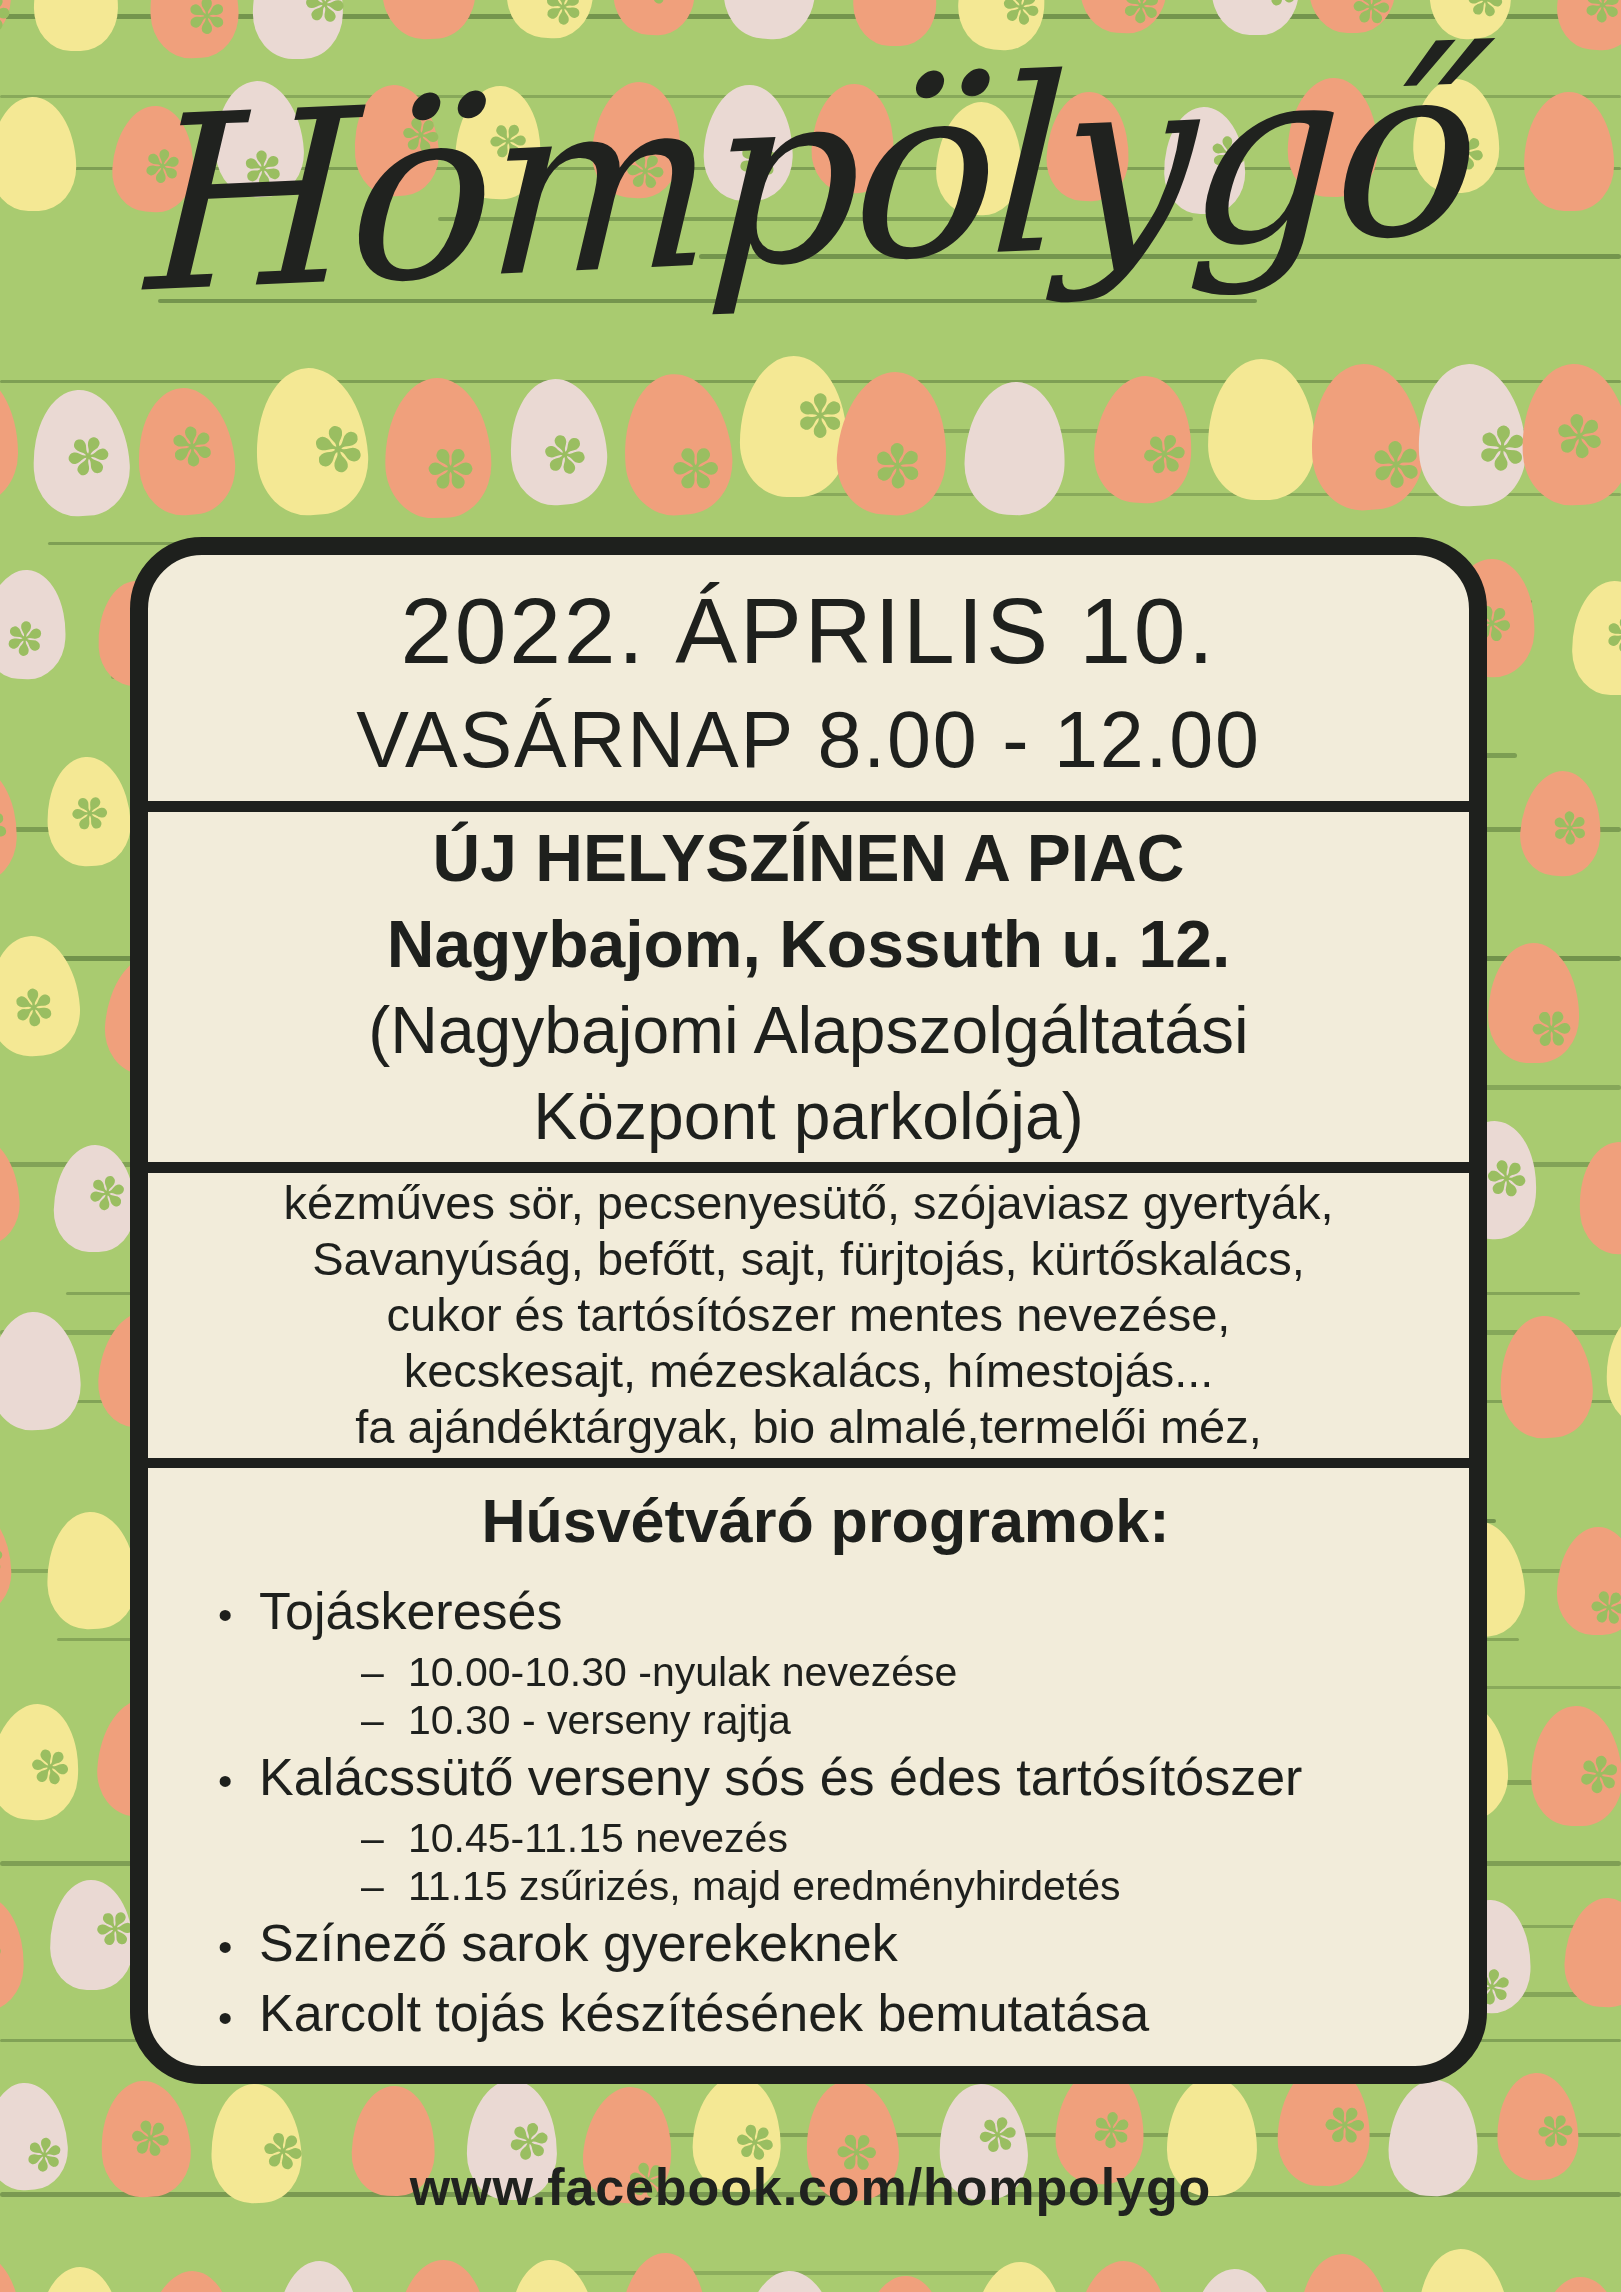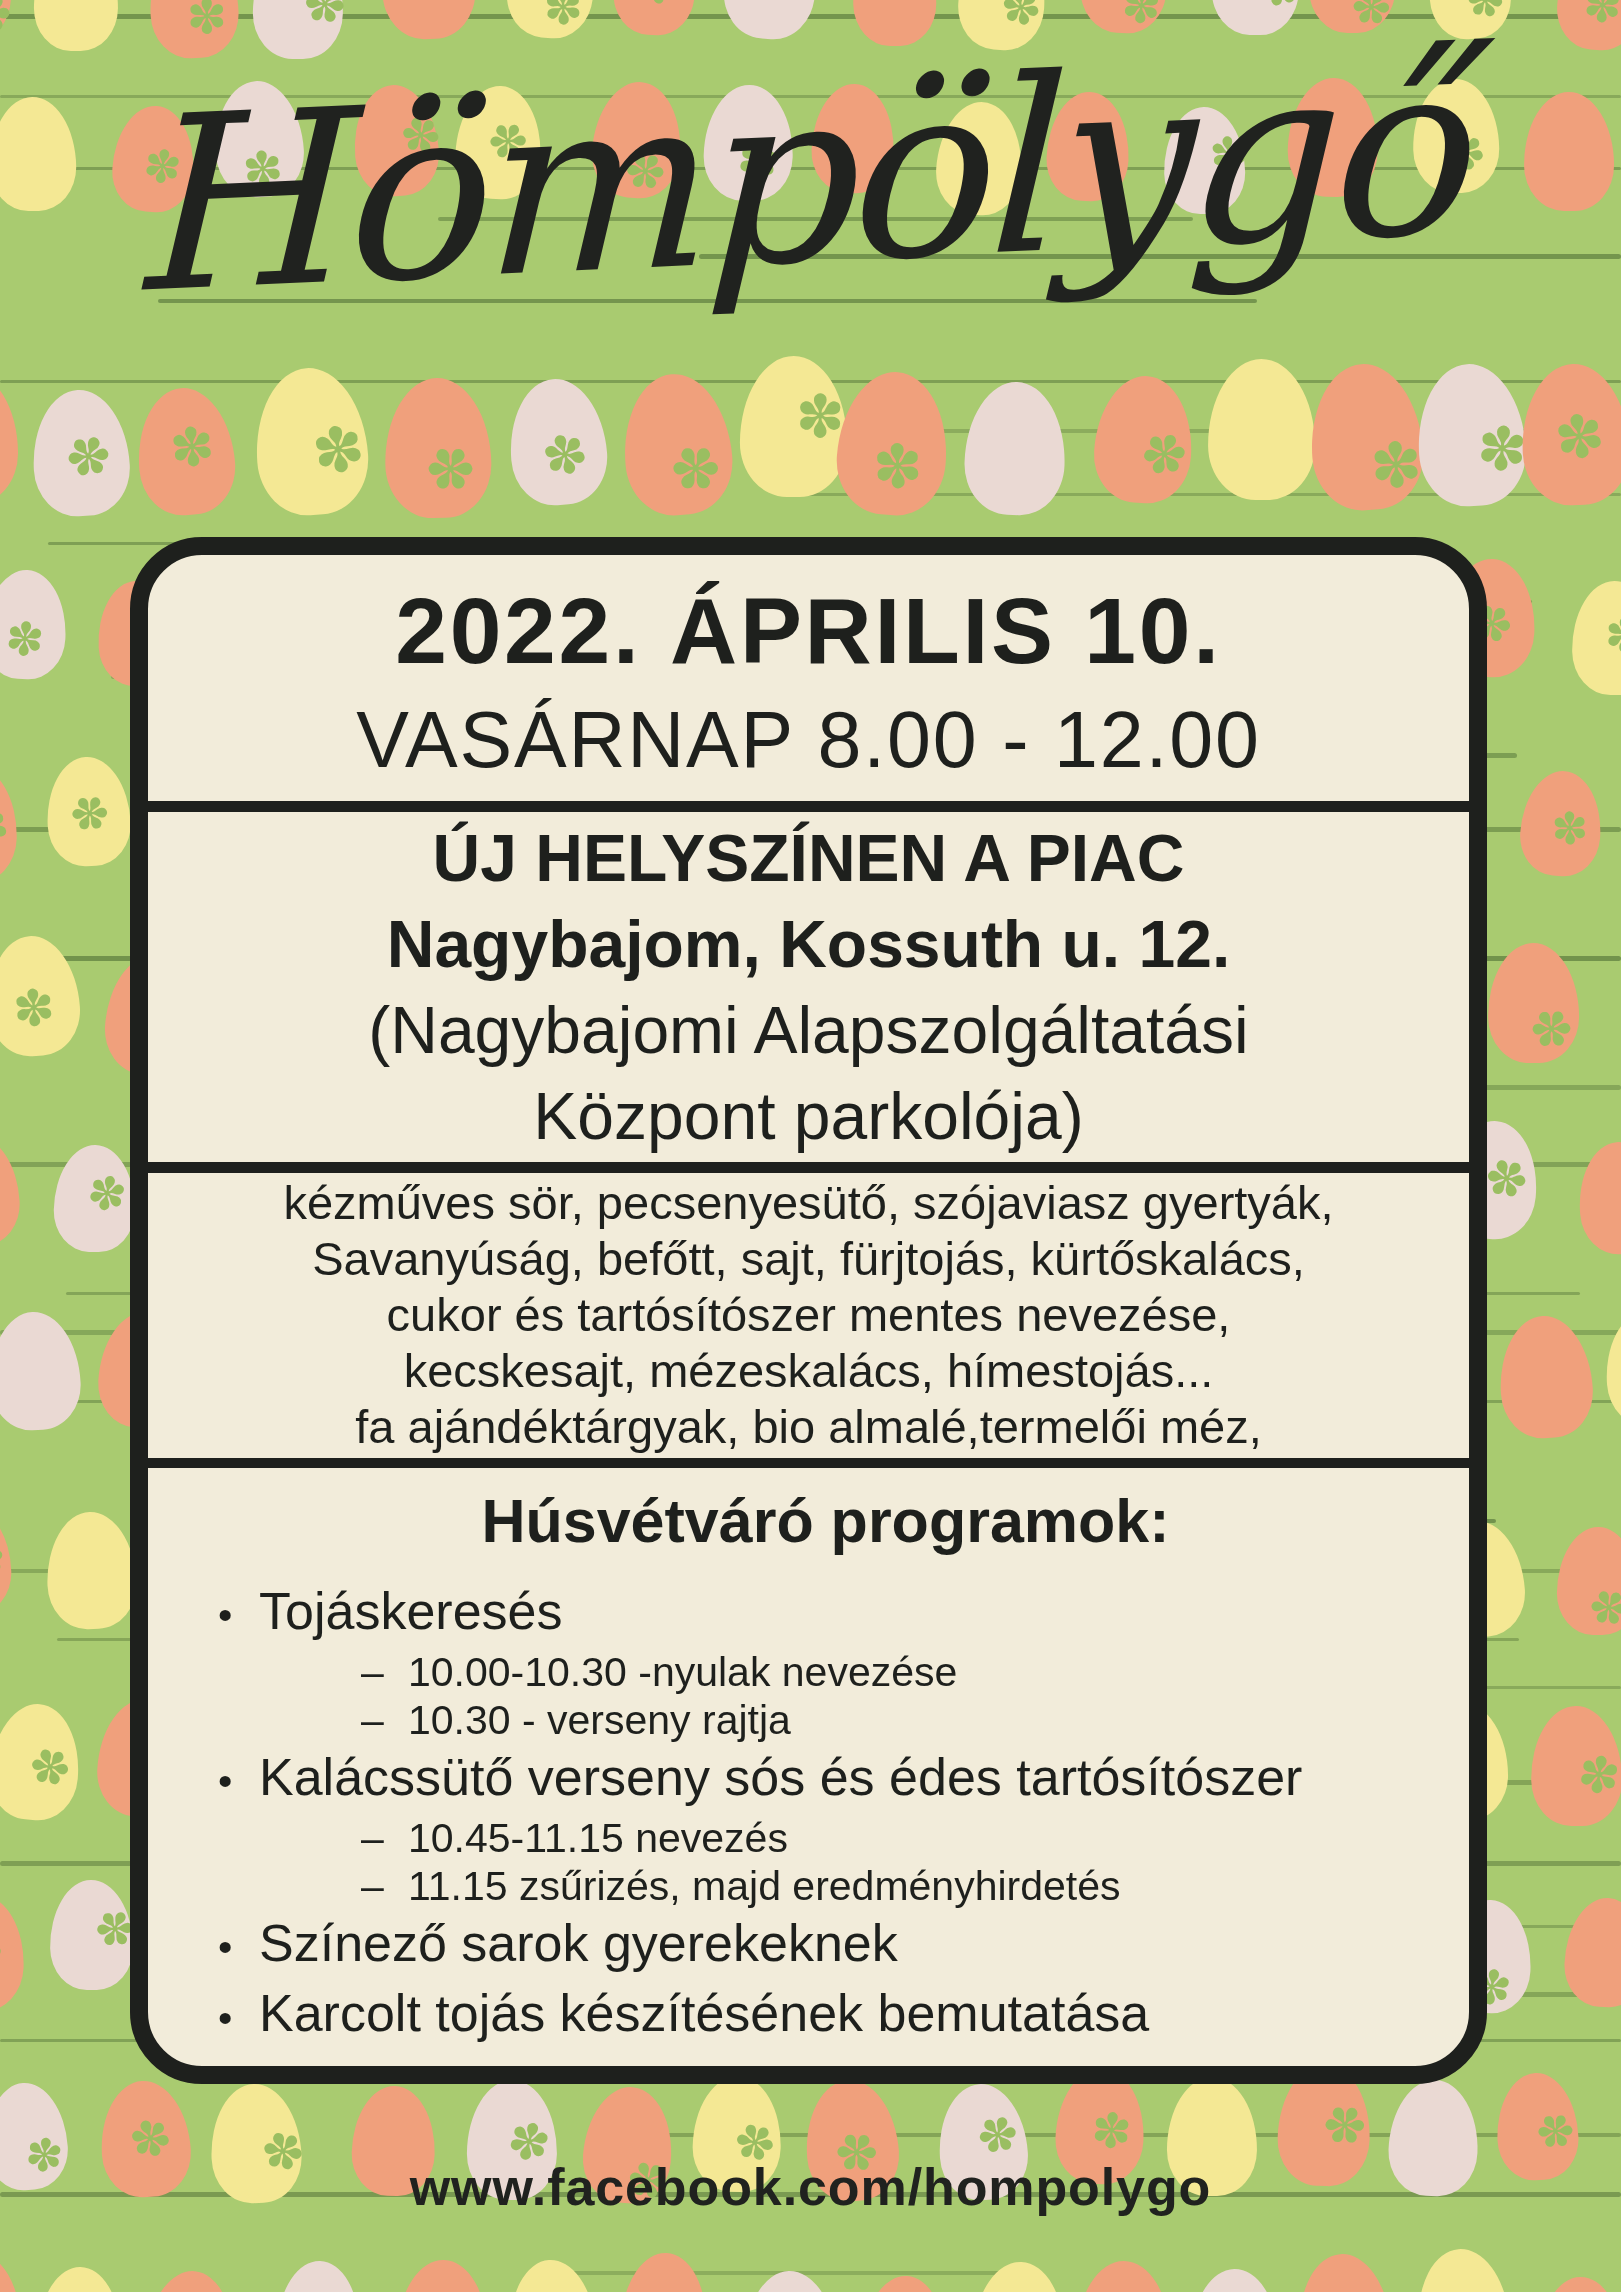--- a/index.html
+++ b/index.html
@@ -35,21 +35,21 @@
   .card{
     position:absolute;z-index:2;left:130px;top:537px;width:1357px;height:1547px;
     box-sizing:border-box;border:18px solid var(--ink);border-radius:72px;
     background:var(--cream);
     display:flex;flex-direction:column;overflow:hidden;
   }
   .divider{height:10.7px;background:var(--ink);flex:0 0 auto;}
   section{flex:0 0 auto;text-align:center;}
 
   .sec-date{height:239px;display:flex;flex-direction:column;justify-content:center;gap:9px;padding-top:7.2px;}
-  .date-line{font-size:93px;font-weight:700;letter-spacing:2.7px;}
+  .date-line{font-size:93px;font-weight:400;letter-spacing:2.7px;}
   .time-line{font-size:79px;font-weight:400;letter-spacing:1.8px;}
 
   .sec-loc{height:350px;display:flex;flex-direction:column;justify-content:center;}
   .sec-loc div{line-height:86px;}
   .loc-bold{font-size:66px;font-weight:700;}
   .loc-light{font-size:66px;font-weight:400;}
 
   .sec-products{height:285px;display:flex;flex-direction:column;justify-content:center;}
   .sec-products div{font-size:47px;font-weight:400;line-height:56px;}
 

